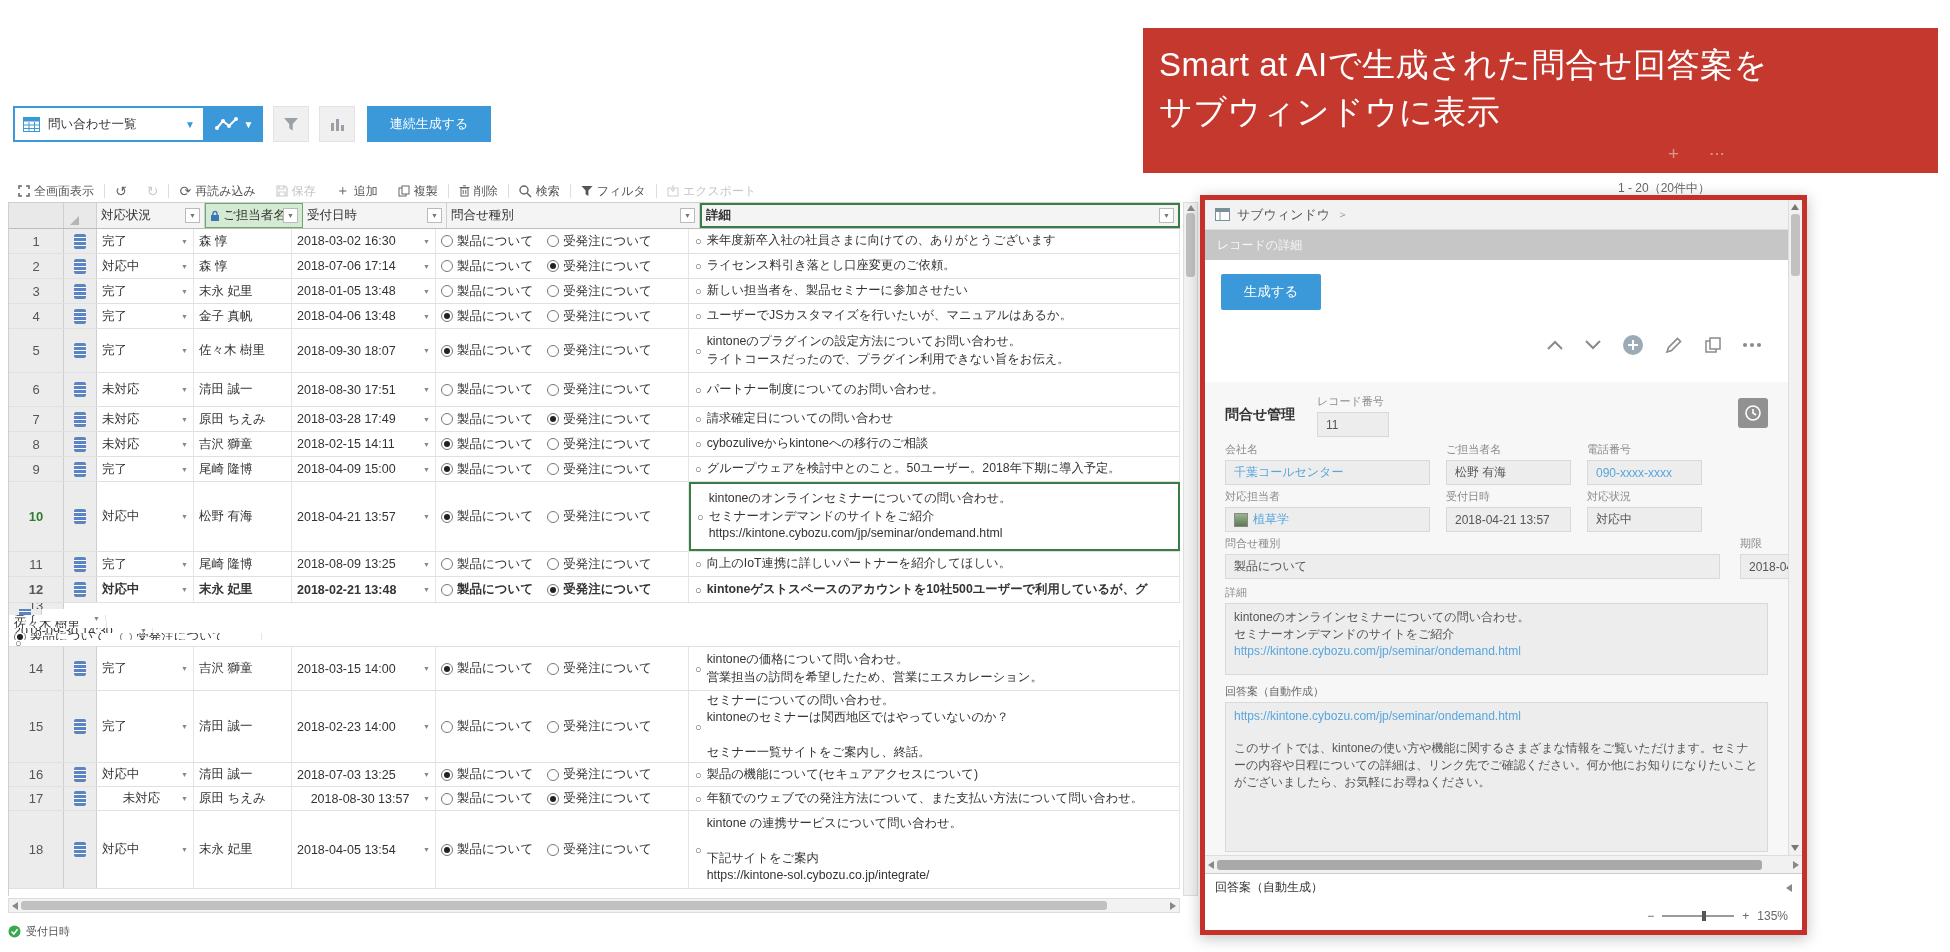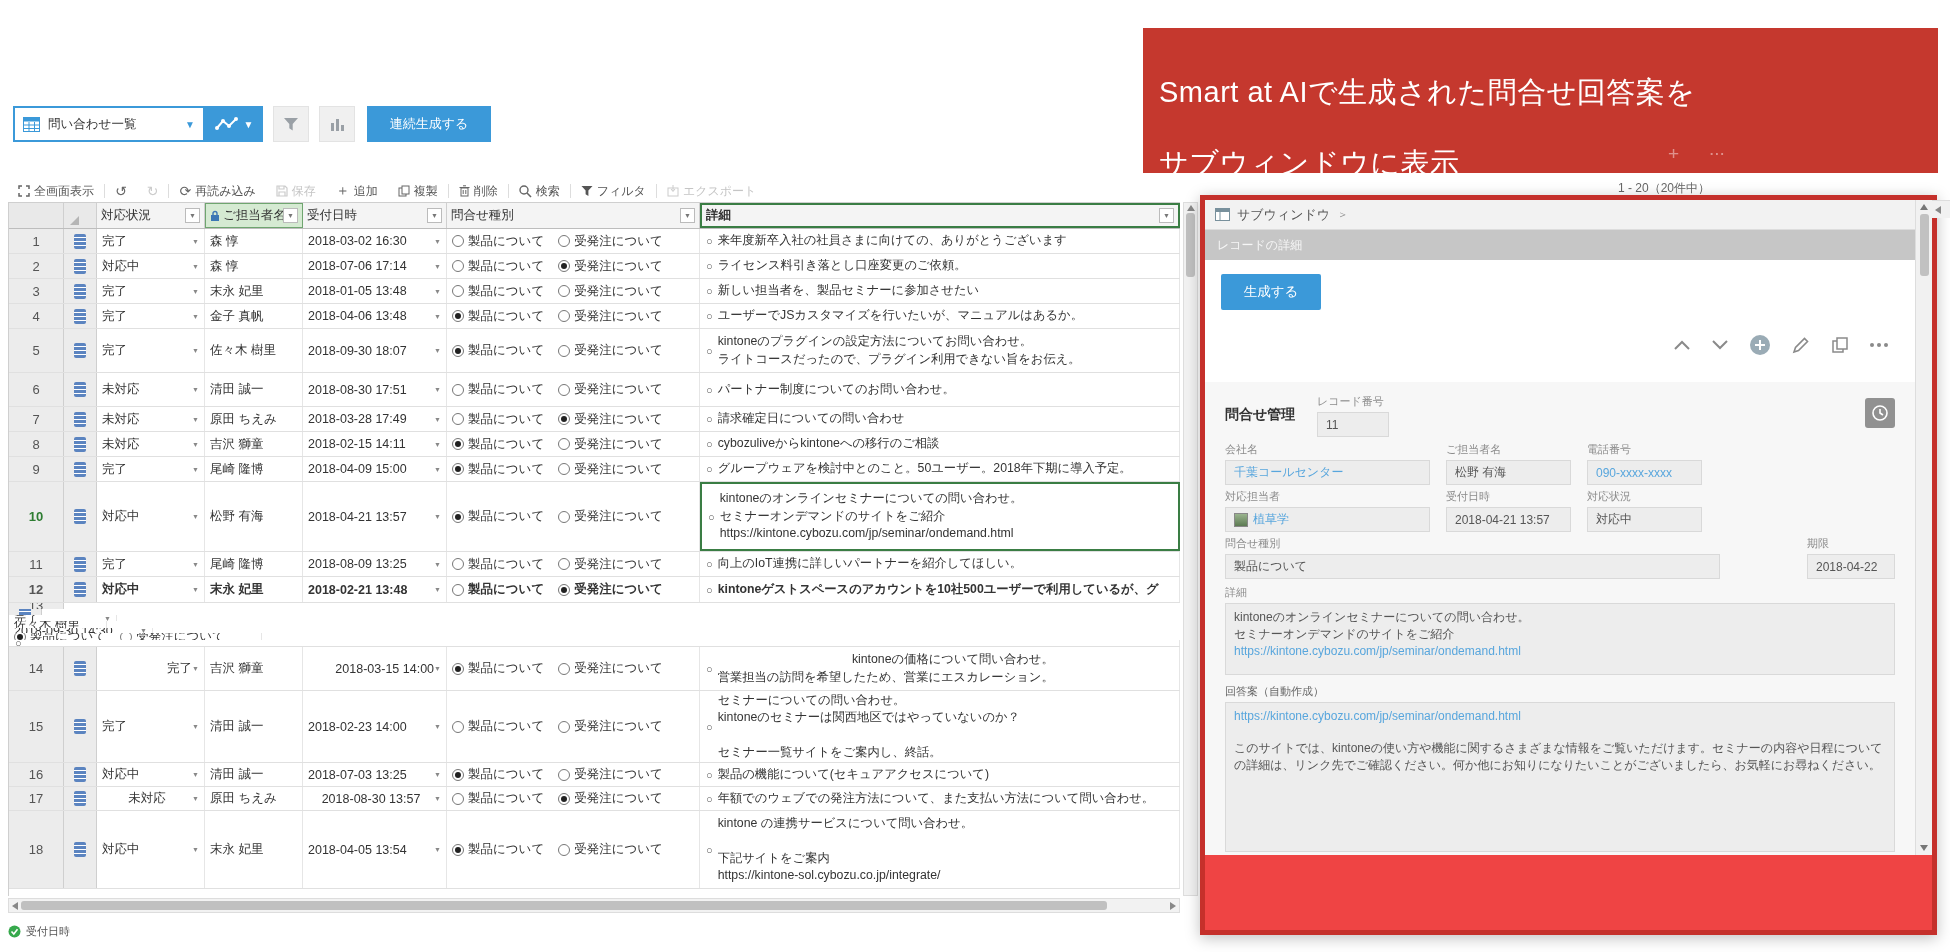--- a/index.html
+++ b/index.html
@@ -49,21 +49,21 @@
   .h-detail{ flex:1; border:2px solid #3a7d44; font-weight:bold; }
 
   .trow { display:flex; border-bottom:1px solid #e0e0e0; font-size:12.5px; color:#333; }
   .c { border-right:1px solid #e6e6e6; display:flex; align-items:center; padding:0 5px; overflow:hidden; }
   .c-num { width:55px; background:#ececec; justify-content:center; color:#555; font-size:13px;
      border-right:1px solid #cfcfcf; }
   .trow.sel .c-num { color:#2e7d32; font-weight:bold; }
   .c-icon { width:33px; background:#ececec; justify-content:center; border-right:1px solid #cfcfcf; }
   .doc-icon { width:12px; height:15px; border-radius:2px; background:#5b84c0;
      background-image:repeating-linear-gradient(to bottom, transparent 0 3px, #ffffff 3px 4px); cursor:pointer; }
-  .c-status { width:108px; }
+  .c-status { width:97px; }
   .c-status .stext { flex:1; }
   .mini-caret { font-size:7px; color:#888; }
   .c-name { width:98px; }
   .c-date { width:144px; }
   .c-date .dtext { flex:1; white-space:nowrap; }
   .c-type { width:253px; gap:14px; }
   .rgroup { display:flex; align-items:center; gap:4px; white-space:nowrap; }
   .radio { width:12px; height:12px; border:1px solid #777; border-radius:50%; background:#fff; flex:none; }
   .radio.on::after { content:''; display:block; width:6px; height:6px; margin:2px; border-radius:50%; background:#222; }
   .c-detail { flex:1; gap:5px; padding:3px 6px; }
@@ -80,26 +80,26 @@
   .arr-left { width:0; height:0; border-top:4px solid transparent; border-bottom:4px solid transparent; border-right:6px solid #888; margin:0 3px; }
   .arr-right{ width:0; height:0; border-top:4px solid transparent; border-bottom:4px solid transparent; border-left:6px solid #888; margin:0 3px; }
   #hscroll .thumb { height:9px; background:#c0c0c0; border-radius:3px; flex:1; margin-right:60px; }
 
   
   #statusbar { position:absolute; left:8px; top:924px; display:flex; align-items:center; gap:5px; font-size:11px; color:#555; }
 
   
   #banner { position:absolute; left:1143px; top:28px; width:795px; height:145px; background:#c5382e; color:#fff;
      padding:14px 0 0 16px; }
-  #banner .bline { font-size:29px; line-height:1.42; letter-spacing:0.5px;margin-top:30px; }
+  #banner .bline { font-size:33px; line-height:1.42; letter-spacing:0.5px; }
   #banner .ghost { position:absolute; color:rgba(255,255,255,0.45); font-size:19px; }
 
   
-  #subwindow { position:absolute; left:1200px; top:195px; width:737px; height:740px; border:5px solid #c5302b;
-     background:#ef4444; box-shadow:0 3px 14px rgba(0,0,0,0.25); display:flex; flex-direction:row; }
+  #subwindow { position:absolute; left:1200px; top:195px; width:607px; height:740px; border:5px solid #c5302b;
+     background:#ef4444; box-shadow:0 3px 14px rgba(0,0,0,0.25); display:flex; flex-direction:column; }
   #sw-top { display:flex; height:655px; }
   #sw-main { width:710px; display:flex; flex-direction:column; }
   #sw-titlebar { height:30px; background:#f2f2f2; border-bottom:1px solid #ddd; display:flex; align-items:center;
      gap:7px; padding:0 10px; font-size:13px; color:#555; }
   #sw-graybar { height:30px; background:#c6c6c6; color:#f6f6f6; font-size:12px; display:flex; align-items:center; padding:0 12px; }
   #sw-content { flex:1; background:#fff; position:relative; overflow:hidden; }
   .sw-gen-btn { position:absolute; left:16px; top:14px; width:100px; height:36px; background:#3b99d9; color:#fff;
      border:none; font-size:13.5px; cursor:pointer; font-family:inherit; border-radius:2px; }
   #sw-icons { position:absolute; top:74px; right:26px; display:flex; align-items:center; gap:20px; }
   #sw-icons .nav-ic { cursor:pointer; display:flex; }
@@ -659,21 +659,21 @@
           </div>
           <div class="rgroup">
             <div class="radio"></div>
             <div class="">受発注について</div>
           </div>
         </div>
         <div class="c c-detail">
           <div class="det-circle">○</div>
         </div>
       </div>
-      <div class="trow" style="height: 44px; text-align: right;">
+      <div class="trow" style="height: 44px;">
         <div class="c c-num">14</div>
         <div class="c c-icon">
           <div class="doc-icon"></div>
         </div>
         <div class="c c-status">
           <div class="stext">完了</div>
           <div class="mini-caret">▼</div>
         </div>
         <div class="c c-name">吉沢 獅童</div>
         <div class="c c-date">

